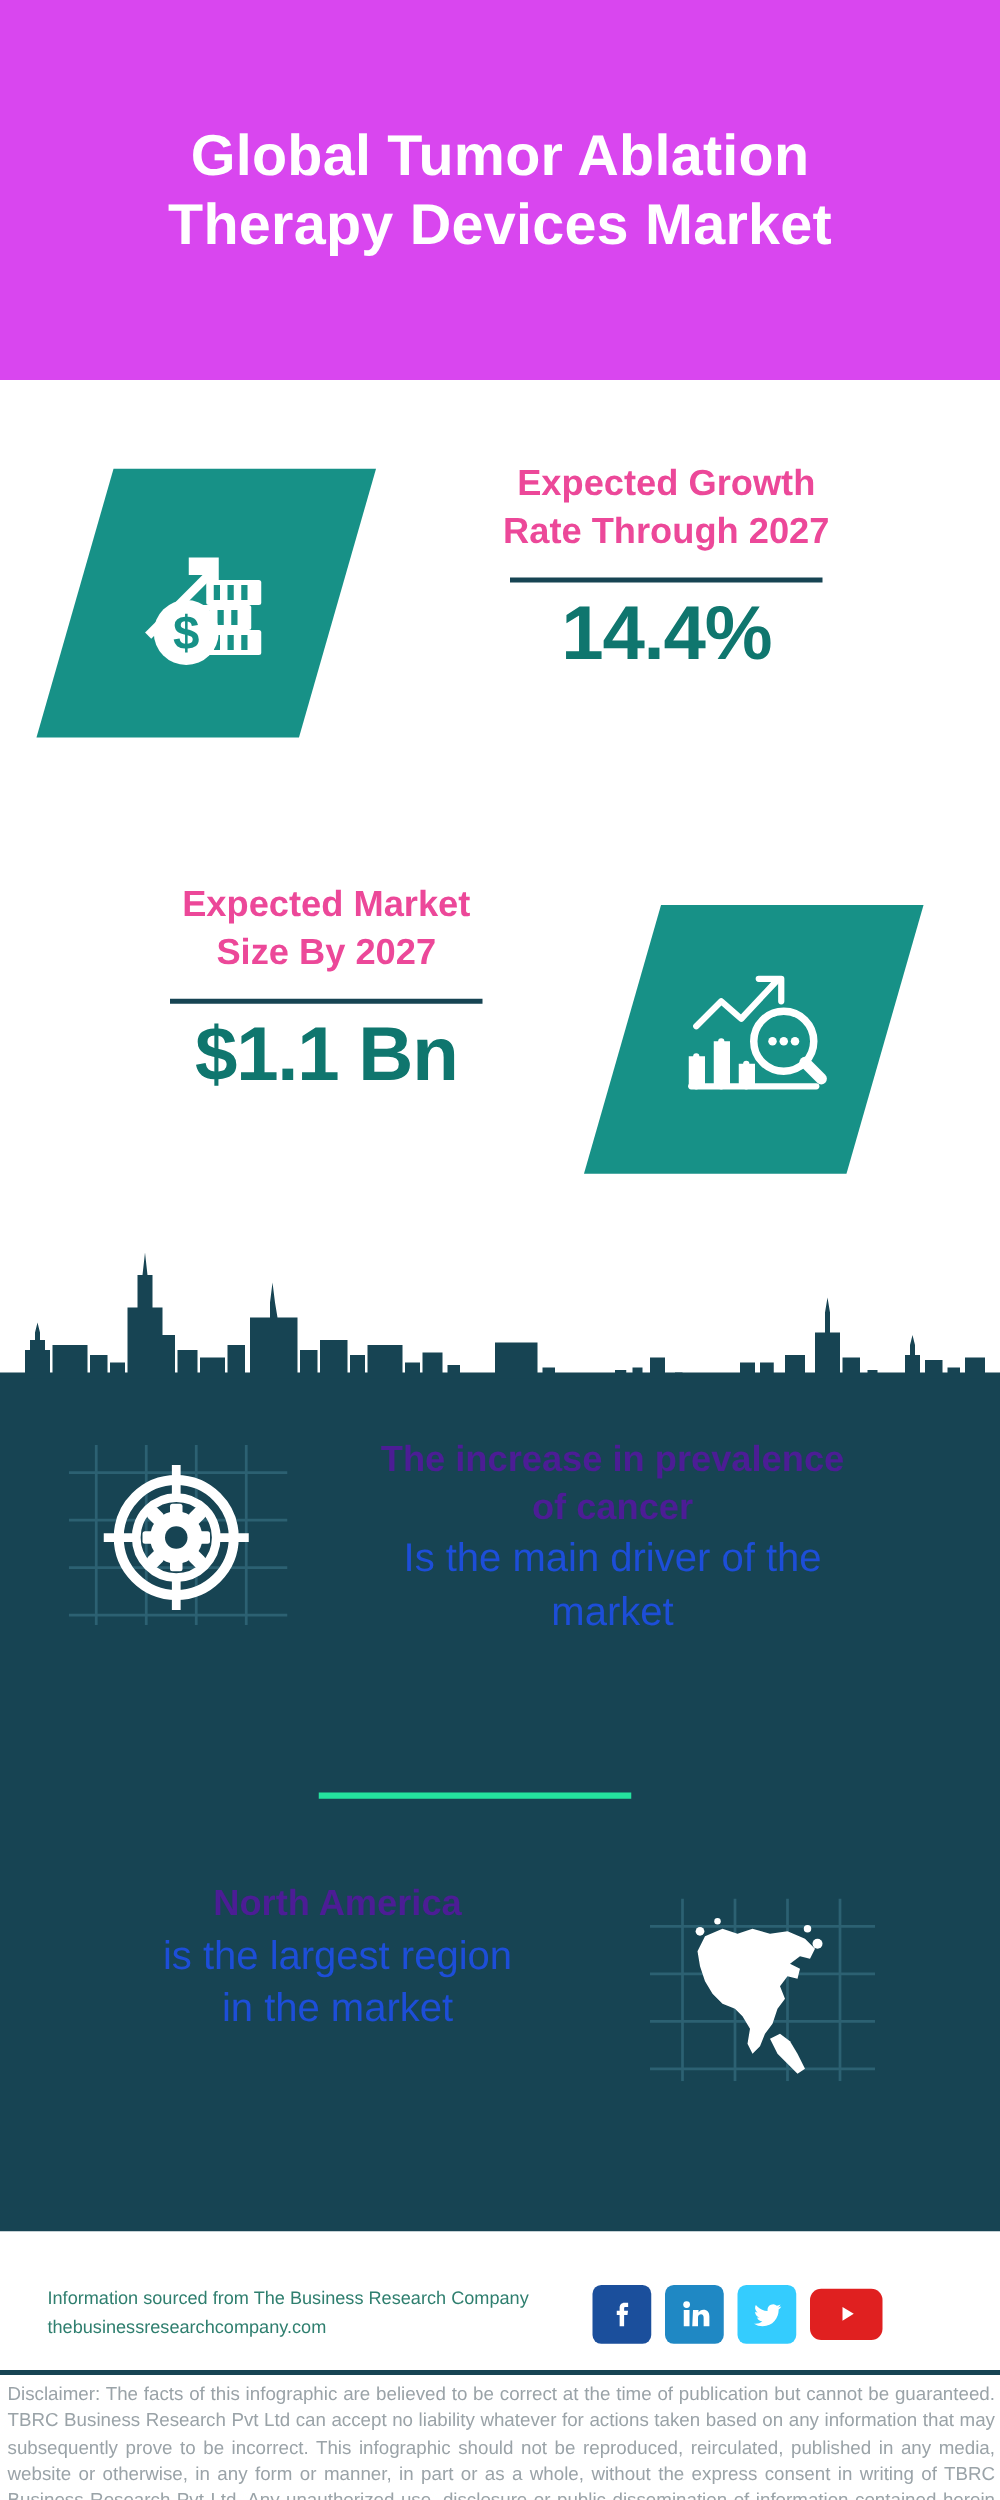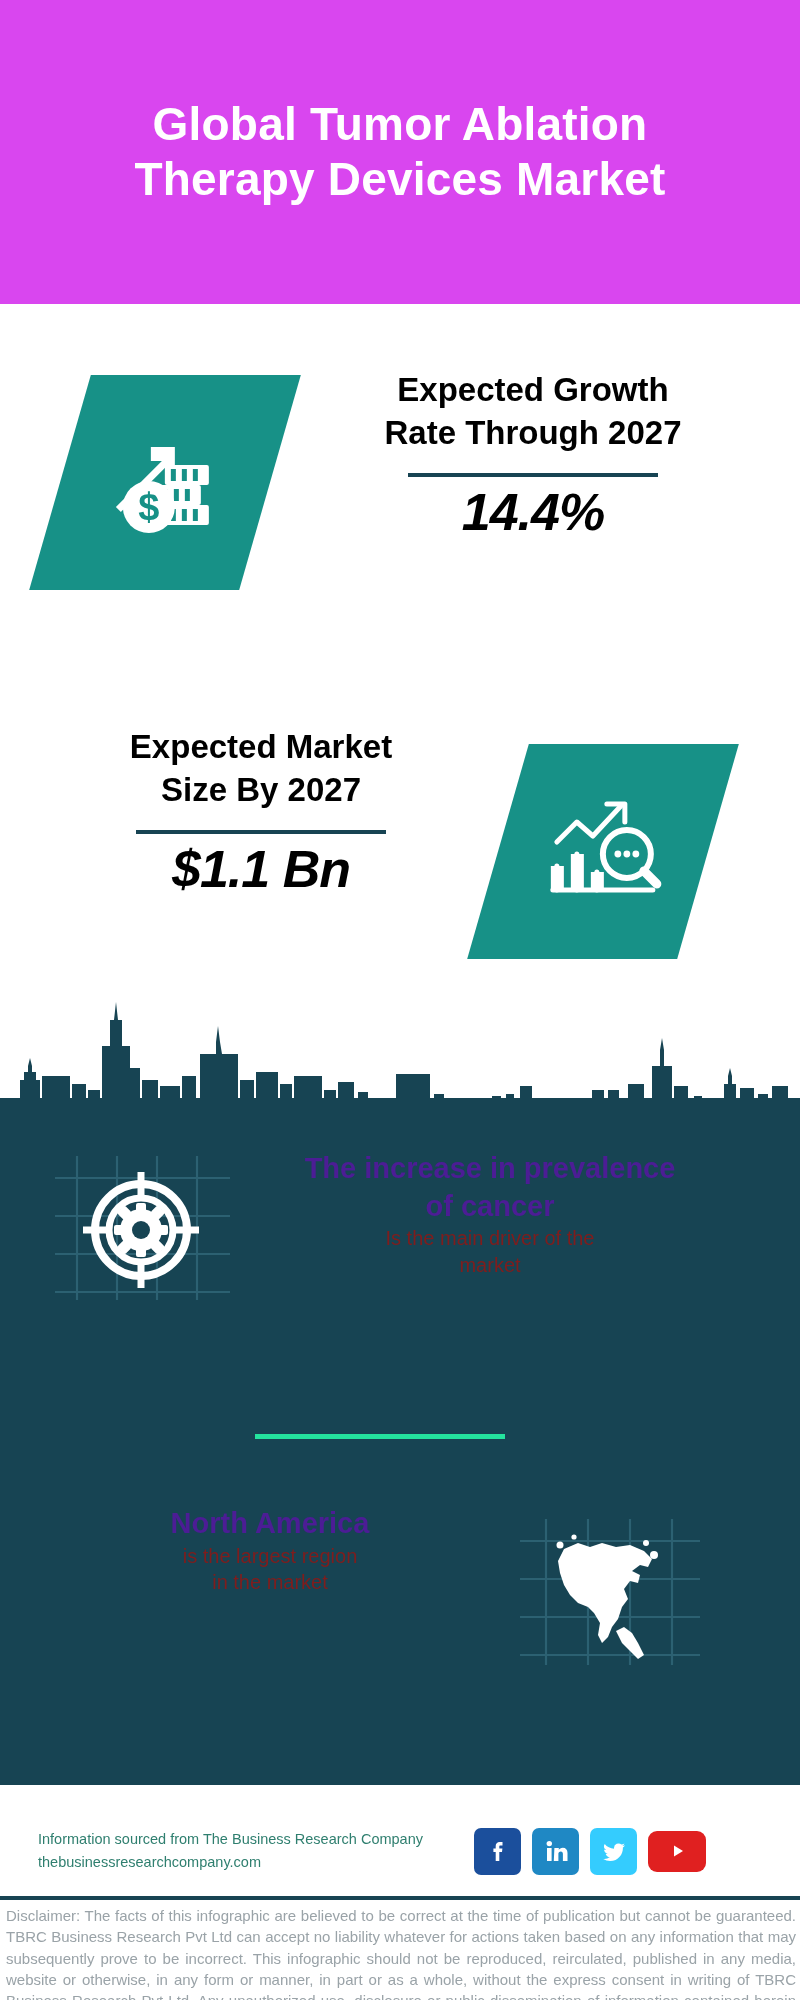--- a/index.html
+++ b/index.html
@@ -34,35 +34,34 @@
     background:#179187;
     transform:skewX(-16deg);
     display:flex; align-items:center; justify-content:center;
     flex:none;
   }
   .para-tile .inner{ transform:skewX(16deg); display:flex; align-items:center; justify-content:center; }
   .growth-tile-wrap{ margin-left:60px; margin-top:20px; }
 
   .growth-text{ margin-left:48px; width:430px; text-align:center; padding-top:14px; }
   .lbl-dark{
-    color:#000000; font-size:33px; font-weight:bold; line-height:1.30;
+    color:#ec4899; font-size:29px; font-weight:bold; line-height:1.30;
   }
   .rule{
     width:250px; height:4px; background:#174453; margin:18px auto 6px auto;
   }
   .big-teal{
-    color:#000000; font-size:52px; font-weight:bold; line-height:1.12;
+    color:#0f766e; font-size:61px; font-weight:bold; line-height:1.12;
     letter-spacing:-1px;
-    font-style:italic;
   }
 
   
   .block-size{
     position:absolute; left:0; top:700px; width:800px; height:260px;
-    display:flex; align-items:flex-start;margin-top:20px;
+    display:flex; align-items:flex-start;
   }
   .size-text{ margin-left:46px; width:430px; text-align:center; padding-top:6px; }
   .size-tile-wrap{ margin-left:22px; margin-top:24px; }
 
   
   .dark-panel{
     position:absolute; left:0; top:1103px; width:800px; height:682px;
     background:#174453;
   }
   .skyline{
@@ -73,21 +72,21 @@
   .driver-row{
     position:absolute; left:0; top:1150px; width:800px;
     display:flex; align-items:flex-start;
   }
   .icon-grid-box{ width:175px; height:150px; flex:none; margin-left:55px; }
   .driver-text{ width:500px; margin-left:10px; text-align:center; }
   .accent-head{
     color:#4c1d95; font-size:29px; font-weight:bold; line-height:1.30;
   }
   .white-sub{
-    color:#7f1d1d; font-size:20px; font-weight:normal; line-height:1.32;
+    color:#1d4ed8; font-size:32px; font-weight:normal; line-height:1.32;
   }
 
   .mid-divider{
     position:absolute; left:255px; top:1434px;
     width:250px; height:5px; background:#24e39e;
   }
 
   
   .region-row{
     position:absolute; left:0; top:1505px; width:800px;

